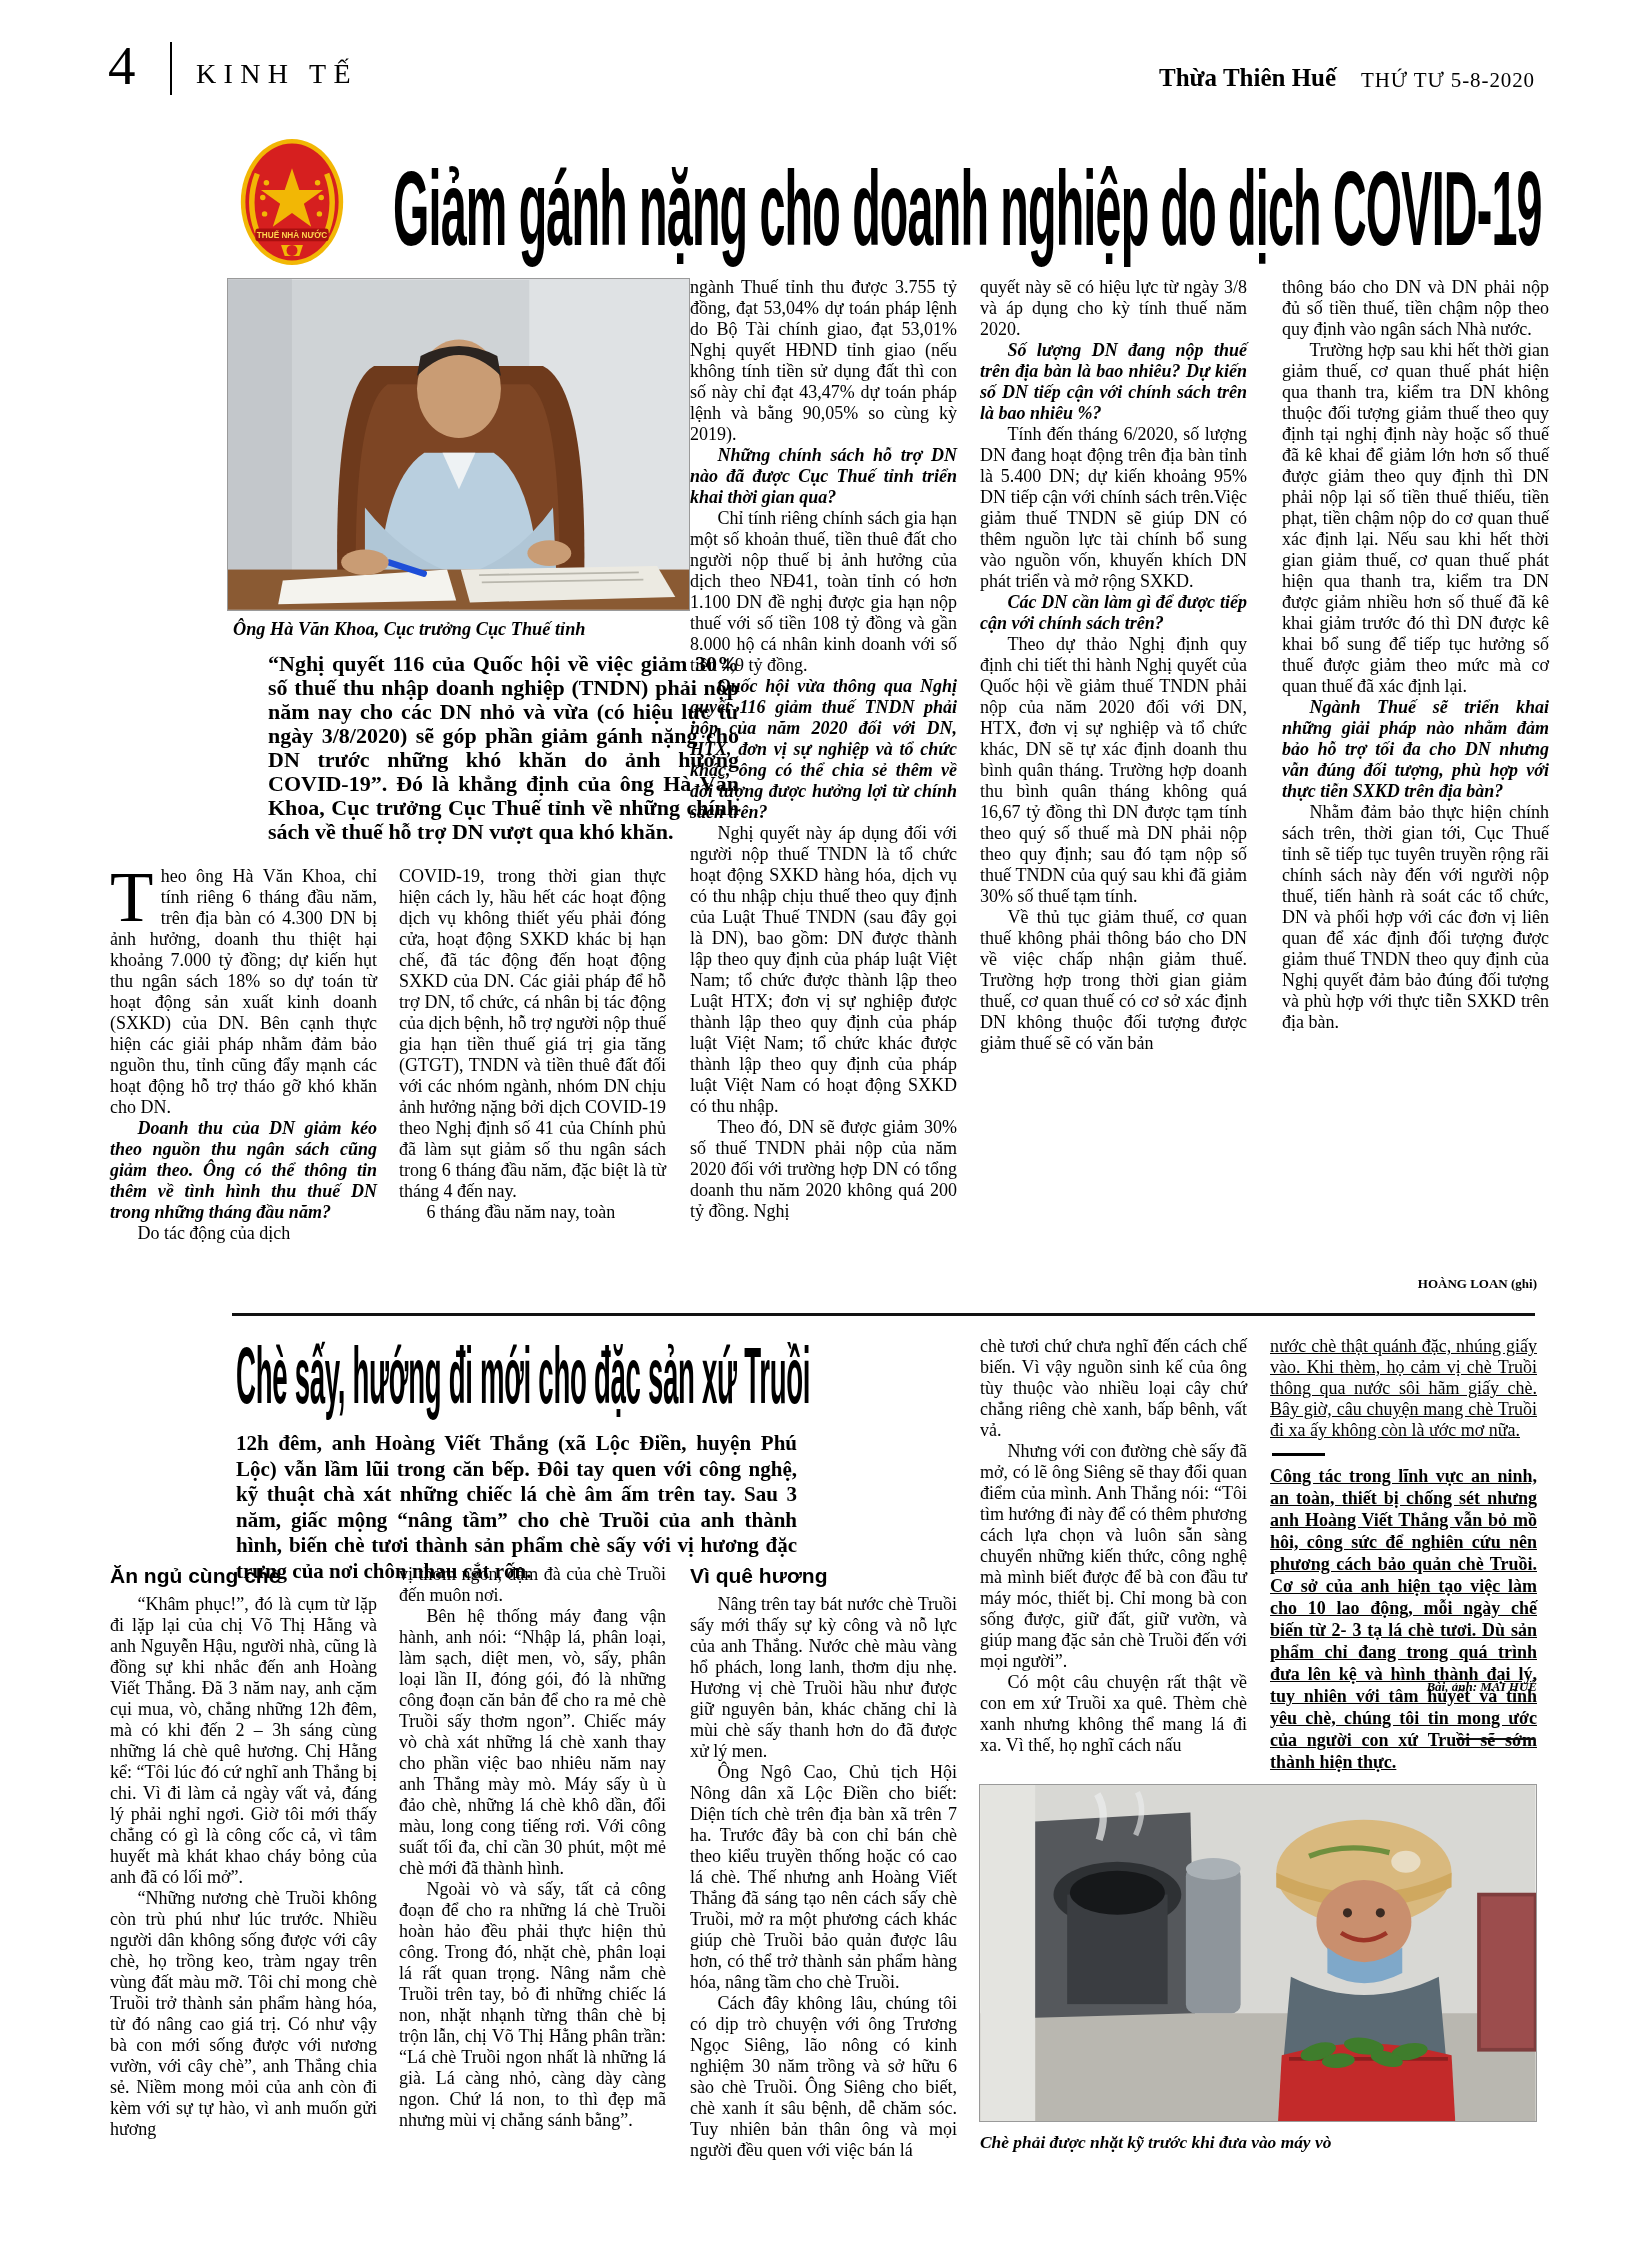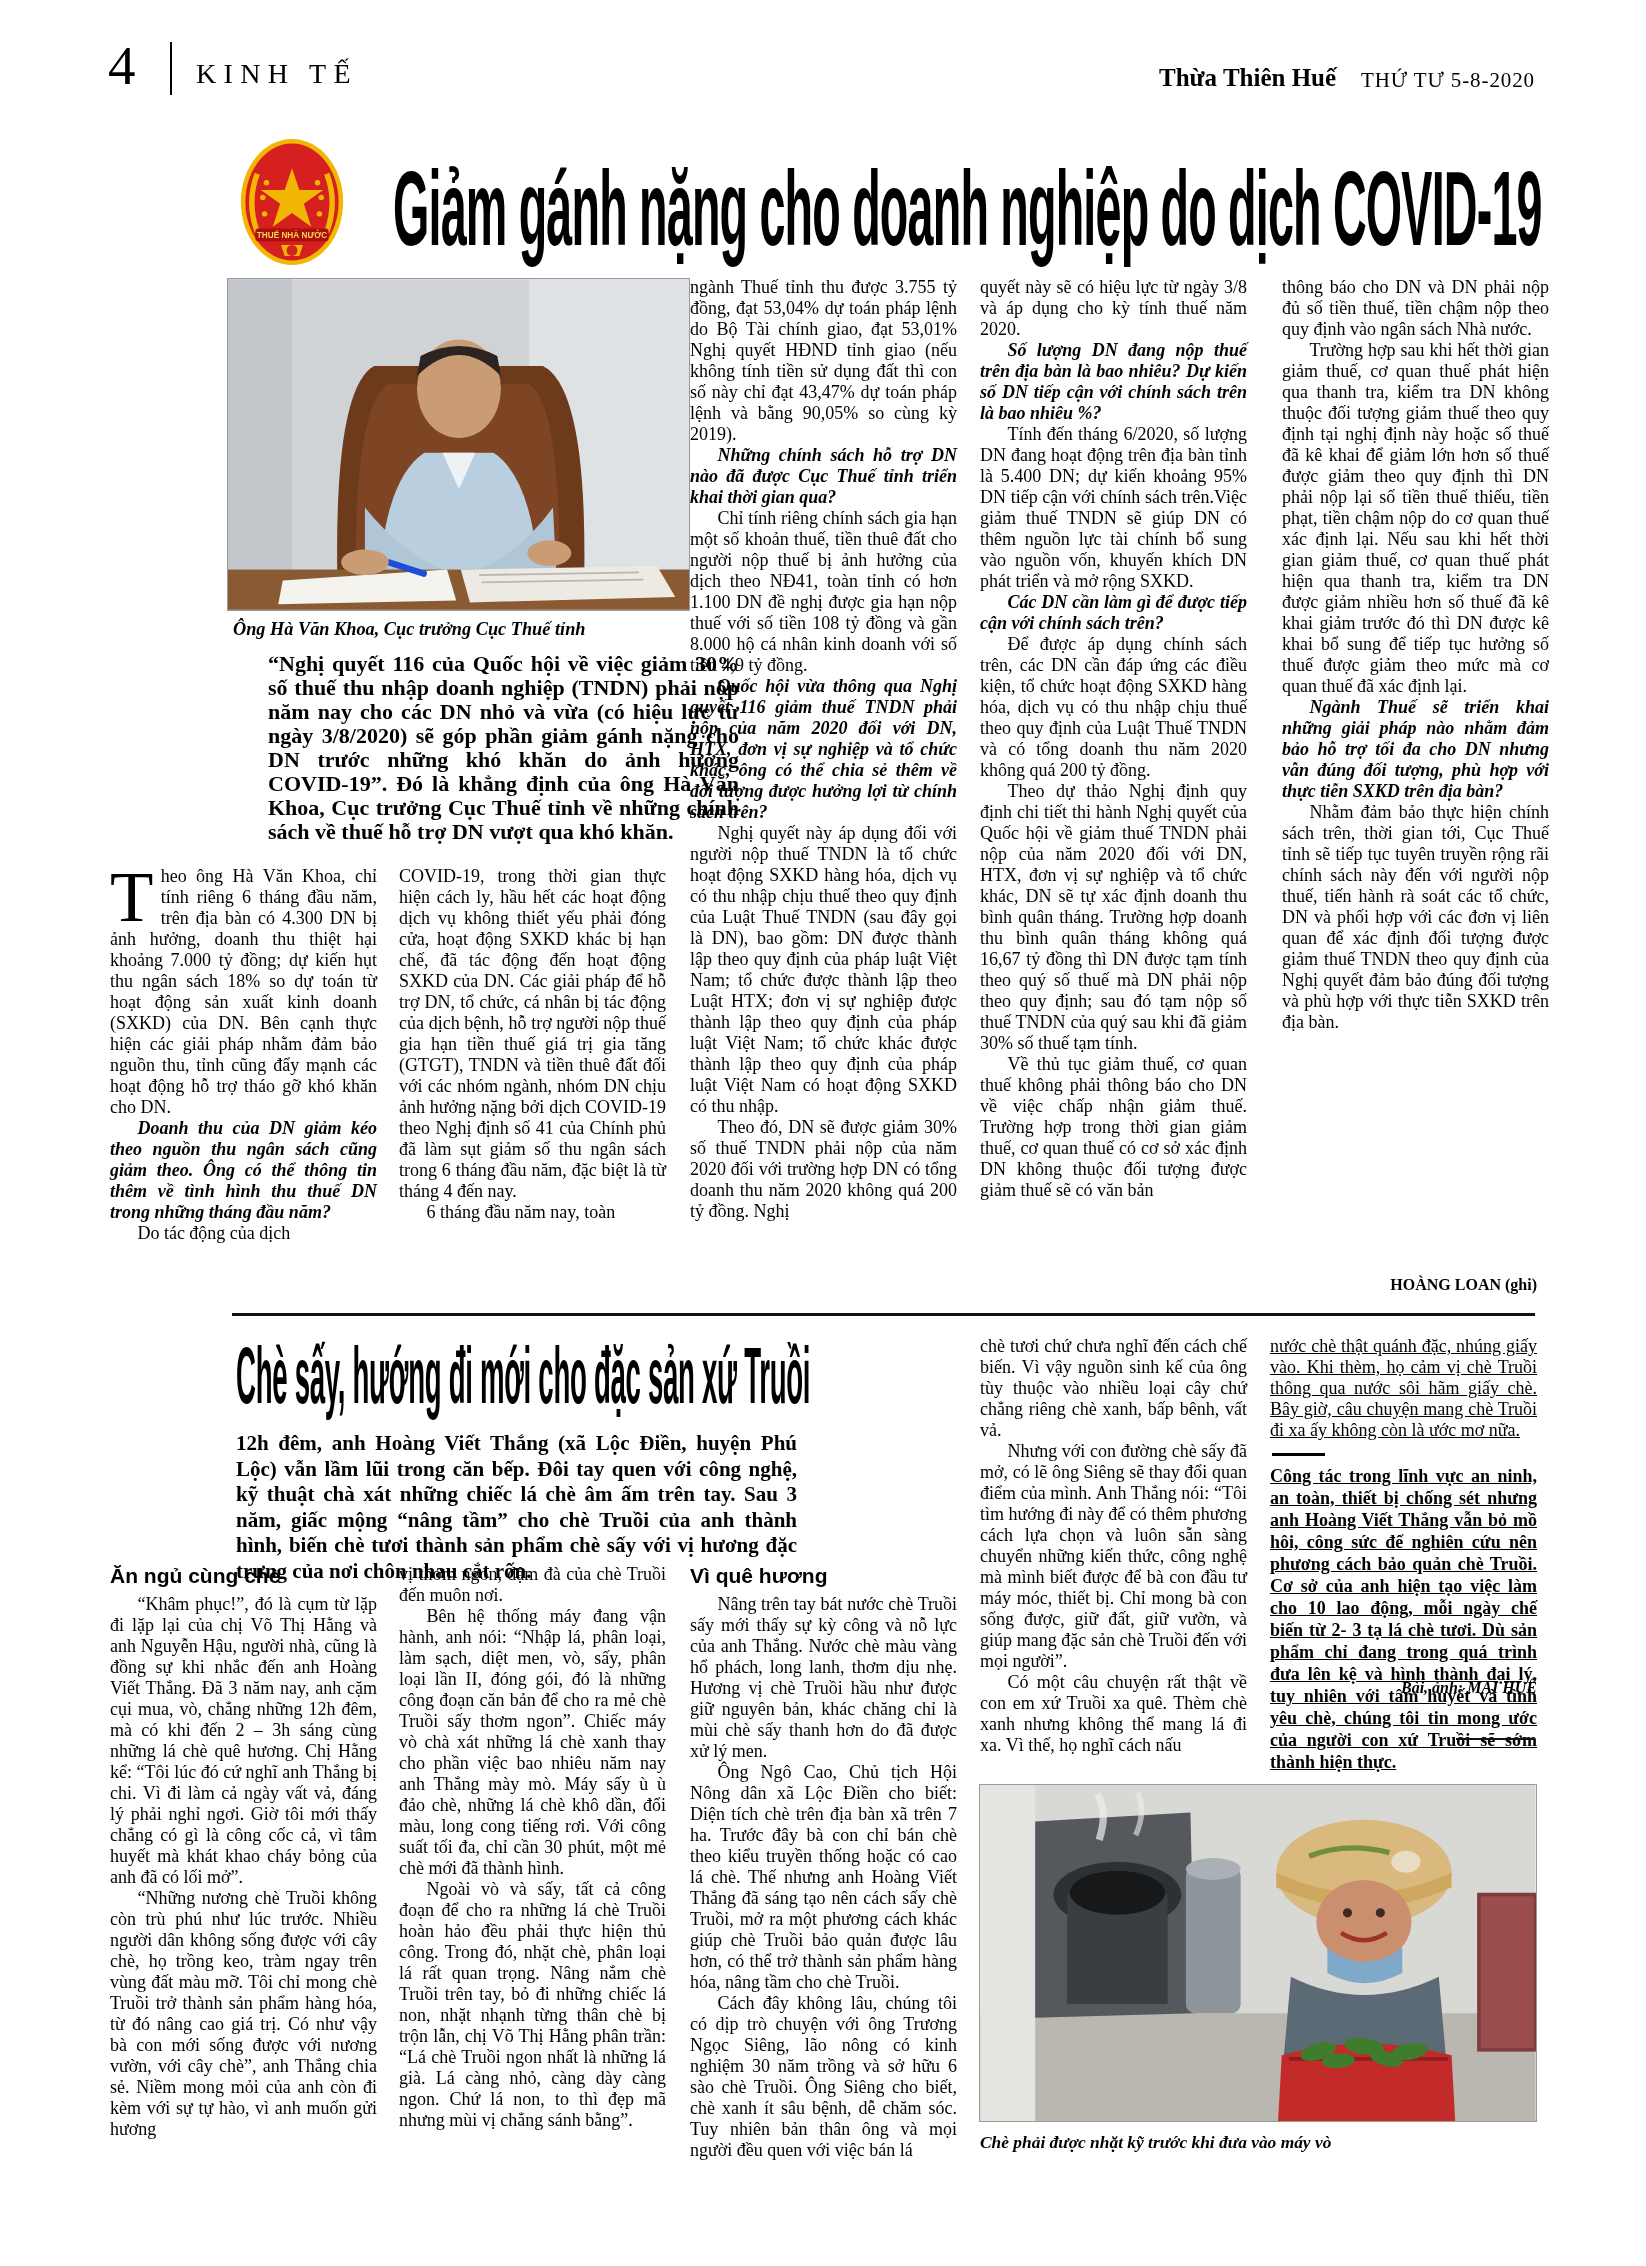--- a/index.html
+++ b/index.html
@@ -20,21 +20,21 @@
   .col p{margin:0;text-indent:27.4px;}
   .col p.ni{text-indent:0;}
   .col p.q{font-weight:bold;font-style:italic;}
   .col p.note{font-weight:bold;text-indent:0;line-height:22px;}
   .dropcap{float:left;font-size:71px;line-height:57px;padding:2.7px 7.3px 0 0;}
   .ndiv{width:53px;height:2.7px;background:#000;margin:12px 0 9.1px 1.8px;}
   .caption{font-weight:bold;font-style:italic;font-size:18.3px;line-height:22px;}
   .intro1{width:471px;font-weight:bold;font-size:22px;line-height:24px;text-align:justify;margin-left:40px;}
   .intro2{width:561px;font-weight:bold;font-size:21px;line-height:25.6px;text-align:justify;}
   .sechead{font-family:"Liberation Sans",sans-serif;font-weight:bold;font-size:21px;}
-  .byline{font-weight:bold;font-size:16px;text-align:right;width:267px;}
+  .byline{font-weight:bold;font-size:13px;text-align:right;width:267px;}
   .rule{background:#111;}
   .photo-frame{outline:0.9px solid #9a9a9a;}
 </style>
 </head>
 <body>
 
 <div class="page">
 
   <div class="abs pagenum" style="left:108px;top:38px;">4</div>
   <div class="abs vbar" style="left:170px;top:42px;"></div>
@@ -108,21 +108,20 @@
       <p>Chỉ tính riêng chính sách gia hạn một số khoản thuế, tiền thuê đất cho người nộp thuế bị ảnh hưởng của dịch theo NĐ41, toàn tỉnh có hơn 1.100 DN đề nghị được gia hạn nộp thuế với số tiền 108 tỷ đồng và gần 8.000 hộ cá nhân kinh doanh với số tiền 4,9 tỷ đồng.</p>
       <p class="q">Quốc hội vừa thông qua Nghị quyết 116 giảm thuế TNDN phải nộp của năm 2020 đối với DN, HTX, đơn vị sự nghiệp và tổ chức khác, ông có thể chia sẻ thêm về đối tượng được hưởng lợi từ chính sách trên?</p>
       <p>Nghị quyết này áp dụng đối với người nộp thuế TNDN là tổ chức hoạt động SXKD hàng hóa, dịch vụ có thu nhập chịu thuế theo quy định của Luật Thuế TNDN (sau đây gọi là DN), bao gồm: DN được thành lập theo quy định của pháp luật Việt Nam; tổ chức được thành lập theo Luật HTX; đơn vị sự nghiệp được thành lập theo quy định của pháp luật Việt Nam; tổ chức khác được thành lập theo quy định của pháp luật Việt Nam có hoạt động SXKD có thu nhập.</p>
       <p>Theo đó, DN sẽ được giảm 30% số thuế TNDN phải nộp của năm 2020 đối với trường hợp DN có tổng doanh thu năm 2020 không quá 200 tỷ đồng. Nghị</p>
     </div>
   <div class="col" style="left:980px;top:277px;height:1009px;">
       <p class="ni">quyết này sẽ có hiệu lực từ ngày 3/8 và áp dụng cho kỳ tính thuế năm 2020.</p>
       <p class="q">Số lượng DN đang nộp thuế trên địa bàn là bao nhiêu? Dự kiến số DN tiếp cận với chính sách trên là bao nhiêu %?</p>
       <p>Tính đến tháng 6/2020, số lượng DN đang hoạt động trên địa bàn tỉnh là 5.400 DN; dự kiến khoảng 95% DN tiếp cận với chính sách trên.Việc giảm thuế TNDN sẽ giúp DN có thêm nguồn lực tài chính bổ sung vào nguồn vốn, khuyến khích DN phát triển và mở rộng SXKD.</p>
       <p class="q">Các DN cần làm gì để được tiếp cận với chính sách trên?</p>
-      <p>Để được áp dụng chính sách trên, các DN cần đáp ứng các điều kiện, tổ chức hoạt động SXKD hàng hóa, dịch vụ có thu nhập chịu thuế theo quy định của Luật Thuế TNDN và có tổng doanh thu năm 2020 không quá 200 tỷ đồng.</p>
       <p>Theo dự thảo Nghị định quy định chi tiết thi hành Nghị quyết của Quốc hội về giảm thuế TNDN phải nộp của năm 2020 đối với DN, HTX, đơn vị sự nghiệp và tổ chức khác, DN sẽ tự xác định doanh thu bình quân tháng. Trường hợp doanh thu bình quân tháng không quá 16,67 tỷ đồng thì DN được tạm tính theo quý số thuế mà DN phải nộp theo quy định; sau đó tạm nộp số thuế TNDN của quý sau khi đã giảm 30% số thuế tạm tính.</p>
       <p>Về thủ tục giảm thuế, cơ quan thuế không phải thông báo cho DN về việc chấp nhận giảm thuế. Trường hợp trong thời gian giảm thuế, cơ quan thuế có cơ sở xác định DN không thuộc đối tượng được giảm thuế sẽ có văn bản</p>
     </div>
   <div class="col" style="left:1270px;top:277px;height:987px;margin-left:12px;">
       <p class="ni">thông báo cho DN và DN phải nộp đủ số tiền thuế, tiền chậm nộp theo quy định vào ngân sách Nhà nước.</p>
       <p>Trường hợp sau khi hết thời gian giảm thuế, cơ quan thuế phát hiện qua thanh tra, kiểm tra DN không thuộc đối tượng giảm thuế theo quy định tại nghị định này hoặc số thuế đã kê khai để giảm lớn hơn số thuế được giảm theo quy định thì DN phải nộp lại số tiền thuế thiếu, tiền phạt, tiền chậm nộp do cơ quan thuế xác định lại. Nếu sau khi hết thời gian giảm thuế, cơ quan thuế phát hiện qua thanh tra, kiểm tra DN được giảm nhiều hơn số thuế đã kê khai giảm trước đó thì DN được kê khai bổ sung để tiếp tục hưởng số thuế được giảm theo mức mà cơ quan thuế đã xác định lại.</p>
       <p class="q">Ngành Thuế sẽ triển khai những giải pháp nào nhằm đảm bảo hỗ trợ tối đa cho DN nhưng vẫn đúng đối tượng, phù hợp với thực tiễn SXKD trên địa bàn?</p>
       <p>Nhằm đảm bảo thực hiện chính sách trên, thời gian tới, Cục Thuế tỉnh sẽ tiếp tục tuyên truyền rộng rãi chính sách này đến với người nộp thuế, tiến hành rà soát các tổ chức, DN và phối hợp với các đơn vị liên quan để xác định đối tượng được giảm thuế TNDN theo quy định của Nghị quyết đảm bảo đúng đối tượng và phù hợp với thực tiễn SXKD trên địa bàn.</p>
     </div>
   <div class="abs byline" style="left:1270px;top:1276px;">HOÀNG LOAN (ghi)</div>

